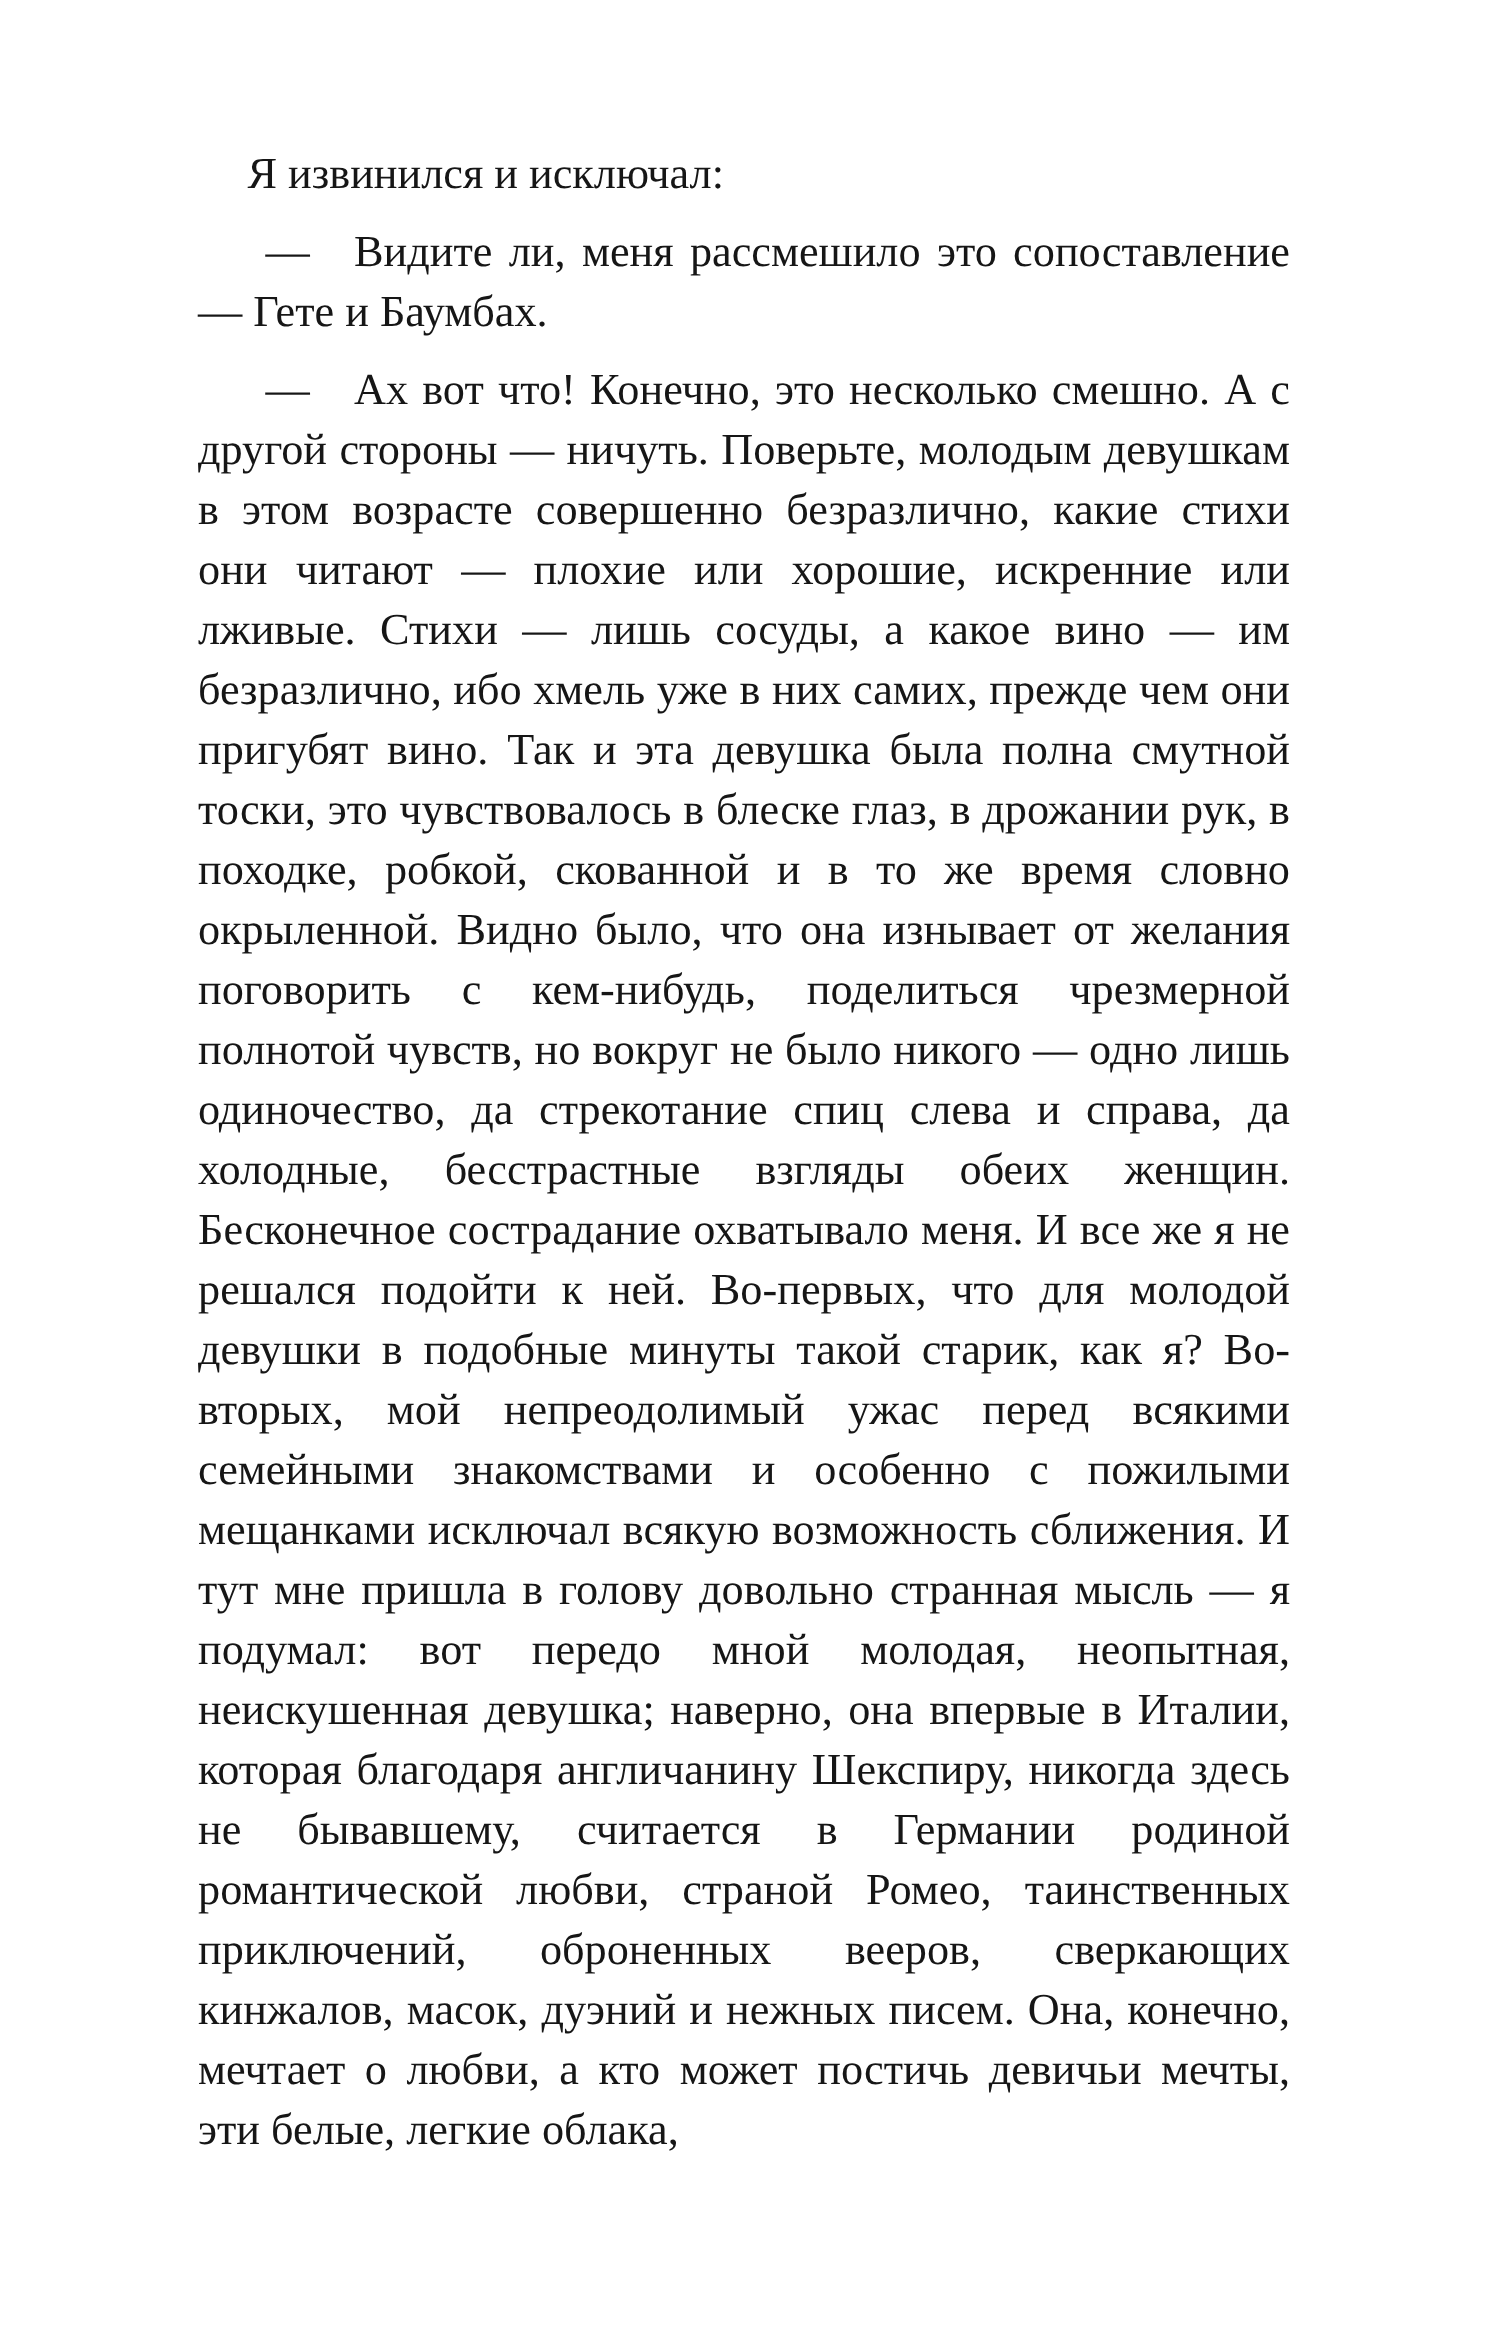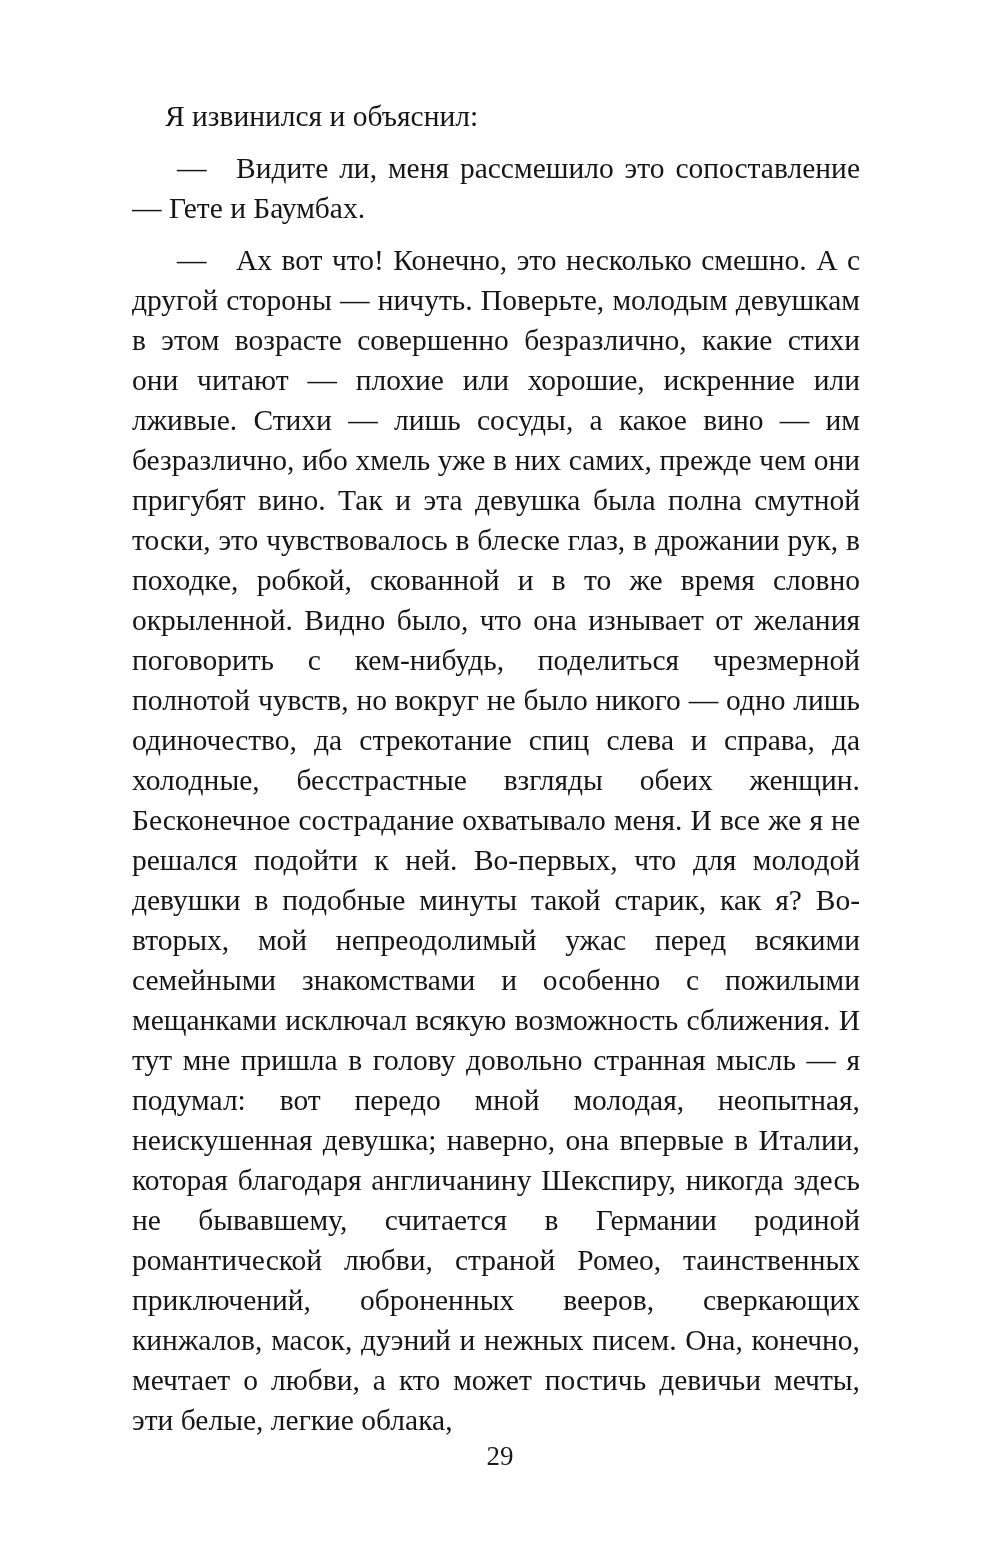--- a/index.html
+++ b/index.html
@@ -58,20 +58,19 @@
     line-height: 32px;
     color: #1a1a1a;
   }
 </style>
 </head>
 <body>
 
 <div class="page" style="background: rgb(255, 255, 255);">
 
   <div class="text-block" style="color: rgb(22, 22, 22);">
-    <p class="para">Я извинился и объяснил:</p>
+    <p class="para">Я извинился и исключал:</p>
     <p class="para-dash">—  Видите ли, меня рассмешило это сопоставление — Гете и Баумбах.</p>
     <p class="para-dash">—  Ах вот что! Конечно, это несколько смешно. А с другой стороны — ничуть. Поверьте, молодым девушкам в этом возрасте совершенно безразлично, какие стихи они читают — плохие или хорошие, искренние или лживые. Стихи — лишь сосуды, а какое вино — им безразлично, ибо хмель уже в них самих, прежде чем они пригубят вино. Так и эта девушка была полна смутной тоски, это чувствовалось в блеске глаз, в дрожании рук, в походке, робкой, скованной и в то же время словно окрыленной. Видно было, что она изнывает от желания поговорить с кем-нибудь, поделиться чрезмерной полнотой чувств, но вокруг не было никого — одно лишь одиночество, да стрекотание спиц слева и справа, да холодные, бесстрастные взгляды обеих женщин. Бесконечное сострадание охватывало меня. И все же я не решался подойти к ней. Во-первых, что для молодой девушки в подобные минуты такой старик, как я? Во-вторых, мой непреодолимый ужас перед всякими семейными знакомствами и особенно с пожилыми мещанками исключал всякую возможность сближения. И тут мне пришла в голову довольно странная мысль — я подумал: вот передо мной молодая, неопытная, неискушенная девушка; наверно, она впервые в Италии, которая благодаря англичанину Шекспиру, никогда здесь не бывавшему, считается в Германии родиной романтической любви, страной Ромео, таинственных приключений, оброненных вееров, сверкающих кинжалов, масок, дуэний и нежных писем. Она, конечно, мечтает о любви, а кто может постичь девичьи мечты, эти белые, легкие облака,</p>
   </div>
 
-  <div class="page-number">29</div>
 
 </div>
 
 </body></html>

